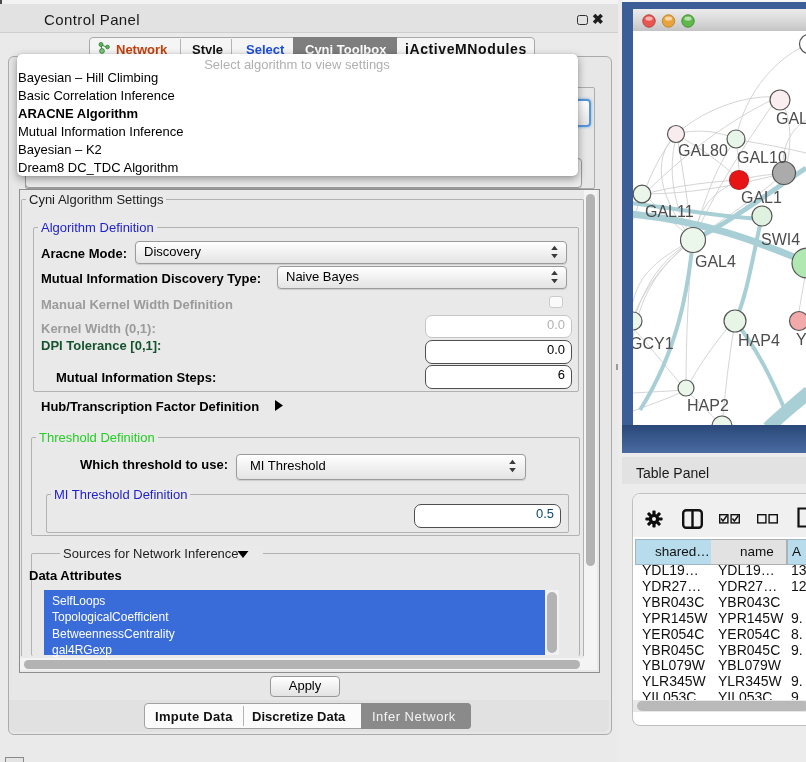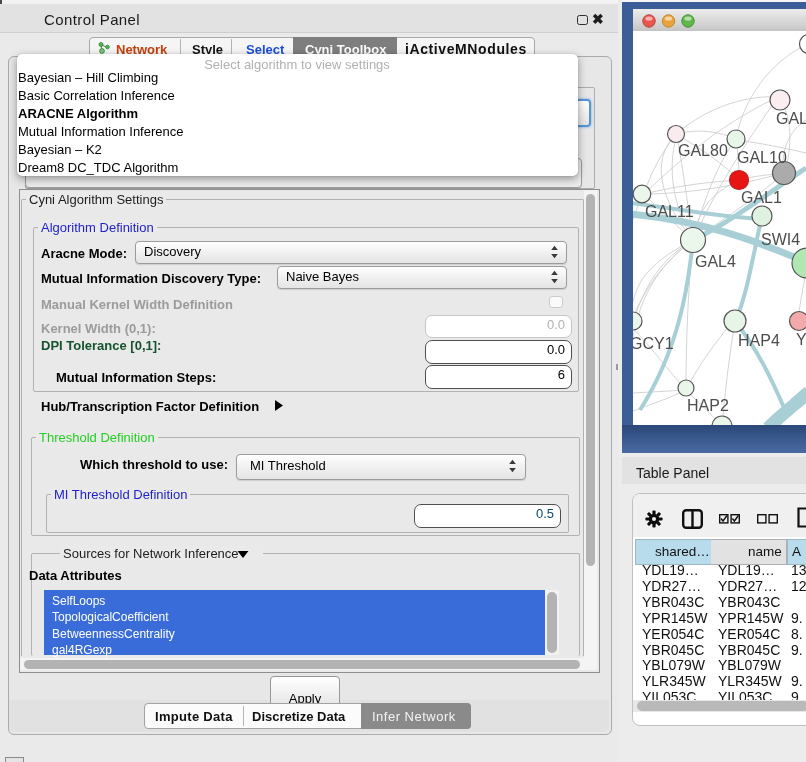--- a/index.html
+++ b/index.html
@@ -119,21 +119,21 @@
   <svg class="abs" style="left:236px;top:550px;" width="14" height="9" viewBox="0 0 12 9">
       <path d="M0.5,1 L11.5,1 L6,8 Z" fill="#000"></path>
     </svg>
   <div class="abs b" style="left:29px;top:568px;font-size:13px;">Data Attributes</div>
 
   <div class="abs" style="left:44px;top:590px;width:515px;height:65px;background:#3a6cd9;"></div>
   <div class="abs" style="left:52px;top:593px;font-size:12px;color:#fff;line-height:16.3px;">SelfLoops<br>TopologicalCoefficient<br>BetweennessCentrality<br>gal4RGexp</div>
   <div class="abs" style="left:545px;top:590px;width:14px;height:65px;background:#f2f2f2;"></div>
   <div class="abs" style="left:547px;top:592px;width:10px;height:61px;background:#b3b3b3;border-radius:5px;"></div>
 
-  <div class="abs" style="left:270px;top:676px;width:68px;height:18px;border:1px solid #989898;border-radius:4px;background:linear-gradient(#ffffff,#eeeeee 60%,#e2e2e2);text-align:center;font-size:13px;padding-top:14px;box-sizing:content-box;">Apply</div>
+  <div class="abs" style="left:270px;top:676px;width:68px;height:18px;border:1px solid #989898;border-radius:4px;background:linear-gradient(#ffffff,#eeeeee 60%,#e2e2e2);text-align:center;font-size:13px;padding-top:1px;box-sizing:content-box;">Apply</div>
 
   <div class="abs" style="left:144px;top:703px;width:327px;height:26px;background:#fbfbfb;border:1px solid #a2a2a2;border-radius:4px;box-sizing:border-box;"></div>
   <div class="abs b" style="left:155px;top:709px;font-size:13px;letter-spacing:0.3px;color:#111;">Impute Data</div>
   <div class="abs" style="left:243px;top:706px;width:1px;height:20px;background:#b5b5b5;"></div>
   <div class="abs b" style="left:252px;top:709px;font-size:13px;color:#111;">Discretize Data</div>
   <div class="abs" style="left:361px;top:703px;width:110px;height:26px;background:#8a8a8a;border-radius:0 4px 4px 0;"></div>
   <div class="abs" style="left:372px;top:709px;font-size:13px;letter-spacing:0.5px;color:#f4f4f4;">Infer Network</div>
 
   <div class="abs" style="left:5px;top:757px;width:17px;height:10px;border:1.5px solid #8a8a8a;background:#e4e4e4;"></div>
 
@@ -276,21 +276,21 @@
       <rect x="12.1" y="0.7" width="8.2" height="8.2" fill="none" stroke="#111" stroke-width="1.4"></rect>
     </svg>
     <svg class="abs" style="left:164px;top:13px;" width="16" height="21" viewBox="0 0 16 21">
       <path d="M1.5,1.5 L10,1.5 L14.5,6 L14.5,19.5 L1.5,19.5 Z" fill="none" stroke="#111" stroke-width="2.2"></path>
     </svg>
 
     <div class="abs" style="left:2px;top:45px;width:75px;height:24px;background:#b9dcec;border:1px solid #9fb7c2;border-right:1px solid #8fa8b4;"></div>
     <div class="abs" style="left:78px;top:45px;width:75px;height:24px;background:#e2e2e2;border:1px solid #b0b0b0;border-left:none;"></div>
     <div class="abs" style="left:154px;top:45px;width:26px;height:24px;background:#b9dcec;border:1px solid #9fb7c2;border-right:none;"></div>
     <div class="abs" style="left:22px;top:50px;font-size:13.5px;color:#111;">shared…</div>
-    <div class="abs" style="left:115px;top:50px;font-size:13.5px;color:#111;">name</div>
+    <div class="abs" style="left:107px;top:50px;font-size:13.5px;color:#111;">name</div>
     <div class="abs" style="left:159px;top:50px;font-size:13.5px;color:#111;">A</div>
 
     <div class="abs" style="left:9px;top:69px;font-size:14px;color:#111;line-height:15.9px;white-space:pre;">YDL19…
 YDR27…
 YBR043C
 YPR145W
 YER054C
 YBR045C
 YBL079W
 YLR345W

